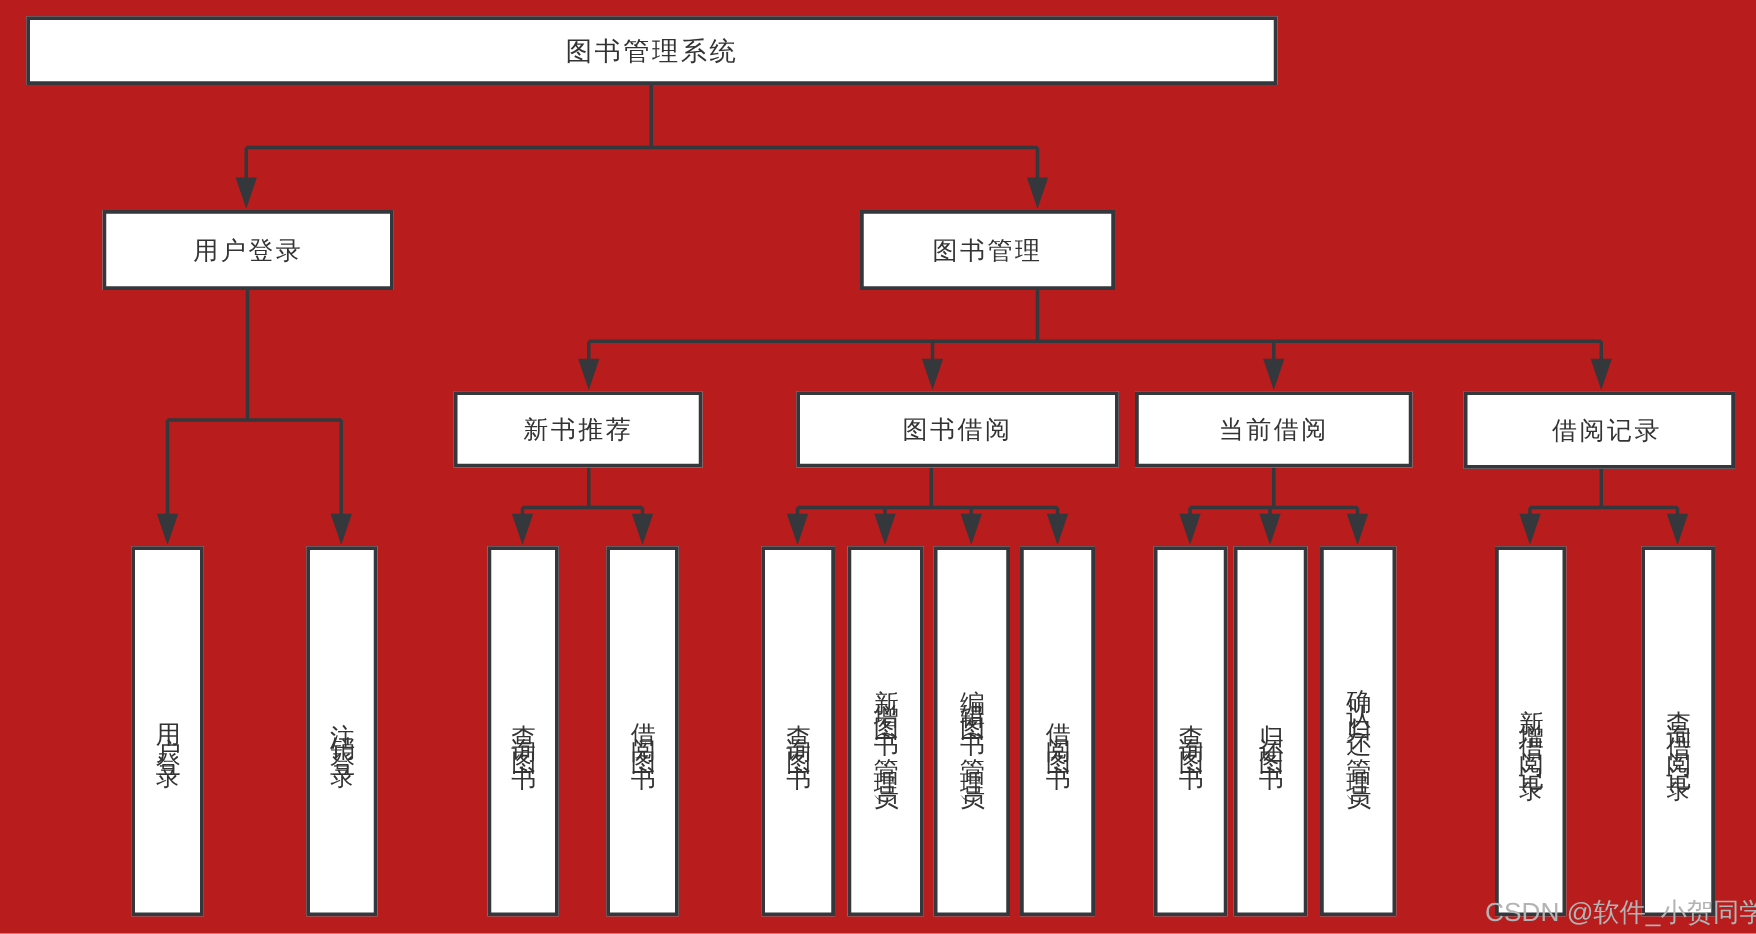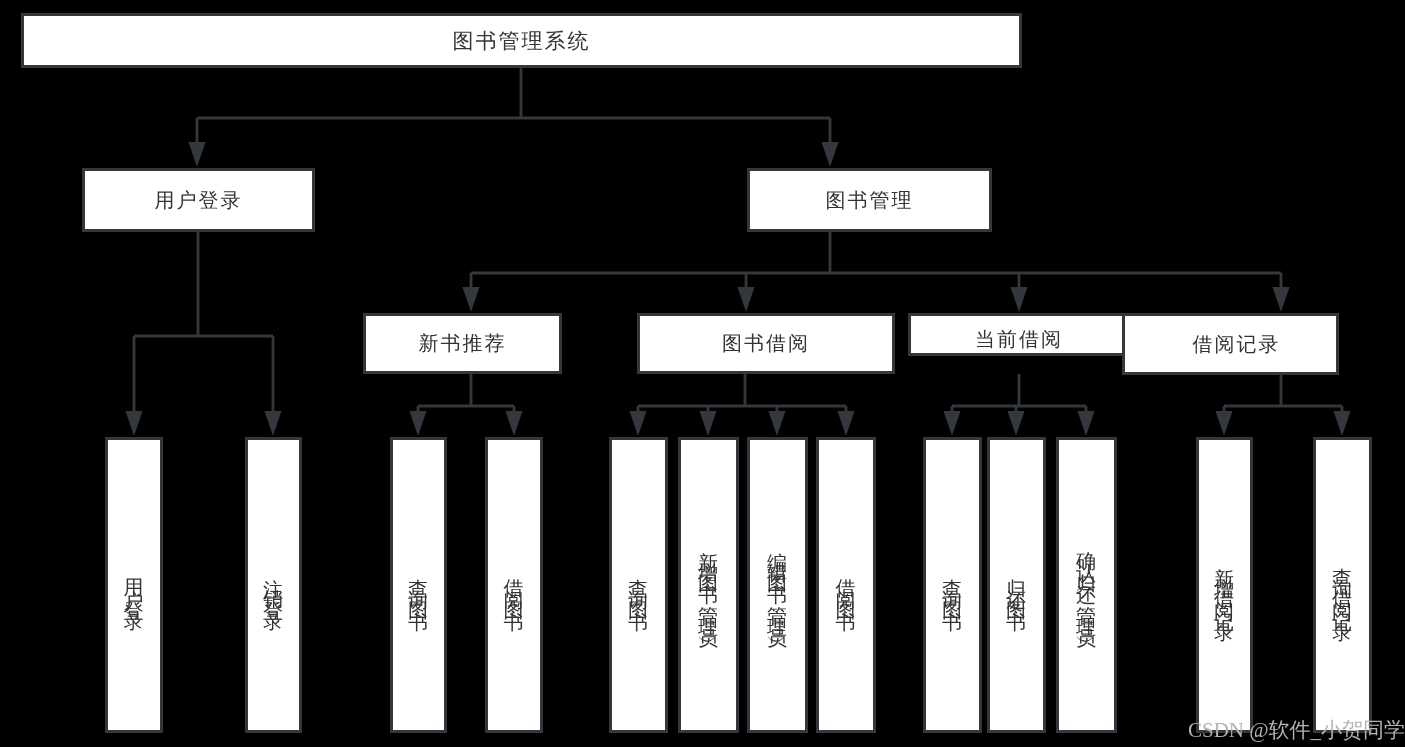--- a/index.html
+++ b/index.html
@@ -1,21 +1,21 @@
 <!DOCTYPE html>
 <html><head>
 <meta charset="utf-8">
 <style>
   html, body { margin: 0; padding: 0; background: #ffffff; }
   .stage {
     position: relative;
     width: 1405px;
     height: 747px;
-    background: #000000;
-    font-family: Liberation Serif, serif;
+    background: #b91c1c;
+    font-family: Liberation Sans, sans-serif;
     color: #333333;
     overflow: hidden;
   }
   .lines {
     position: absolute;
     left: 0; top: 0;
     width: 1405px; height: 747px;
   }
   .node {
     position: absolute;
@@ -36,25 +36,25 @@
   }
   .vbox .vtext {
     writing-mode: vertical-lr;
     text-orientation: mixed;
     letter-spacing: 11px;
     line-height: 1;
   }
   
   .n-root           { left: 21px;   top: 13px;  width: 1001px; height: 55px; }
   .n-user-login     { left: 82px;   top: 168px; width: 233px;  height: 64px; }
-  .n-book-mgmt      { left: 747px;  top: 168px; width: 245px;  height: 64px; }
+  .n-book-mgmt      { left: 688px;  top: 168px; width: 204px;  height: 64px; }
   .n-new-books      { left: 363px;  top: 313px; width: 199px;  height: 61px; }
   .n-book-borrow    { left: 637px;  top: 313px; width: 258px;  height: 61px; }
-  .n-current-borrow { left: 908px;  top: 313px; width: 222px;  height: 43px; align-items: flex-end; }
-  .n-borrow-records { left: 1122px; top: 313px; width: 217px;  height: 62px; padding-left: 12px; }
+  .n-current-borrow { left: 908px;  top: 313px; width: 222px;  height: 61px; }
+  .n-borrow-records { left: 1171px; top: 313px; width: 217px;  height: 62px; padding-left: 12px; }
   
   .v1  { left: 105px;  width: 58px; }
   .v2  { left: 245px;  width: 57px; }
   .v3  { left: 390px;  width: 57px; }
   .v4  { left: 485px;  width: 58px; }
   .v5  { left: 609px;  width: 59px; }
   .v6  { left: 678px;  width: 61px; }
   .v7  { left: 747px;  width: 61px; }
   .v8  { left: 816px;  width: 60px; }
   .v9  { left: 923px;  width: 59px; }

